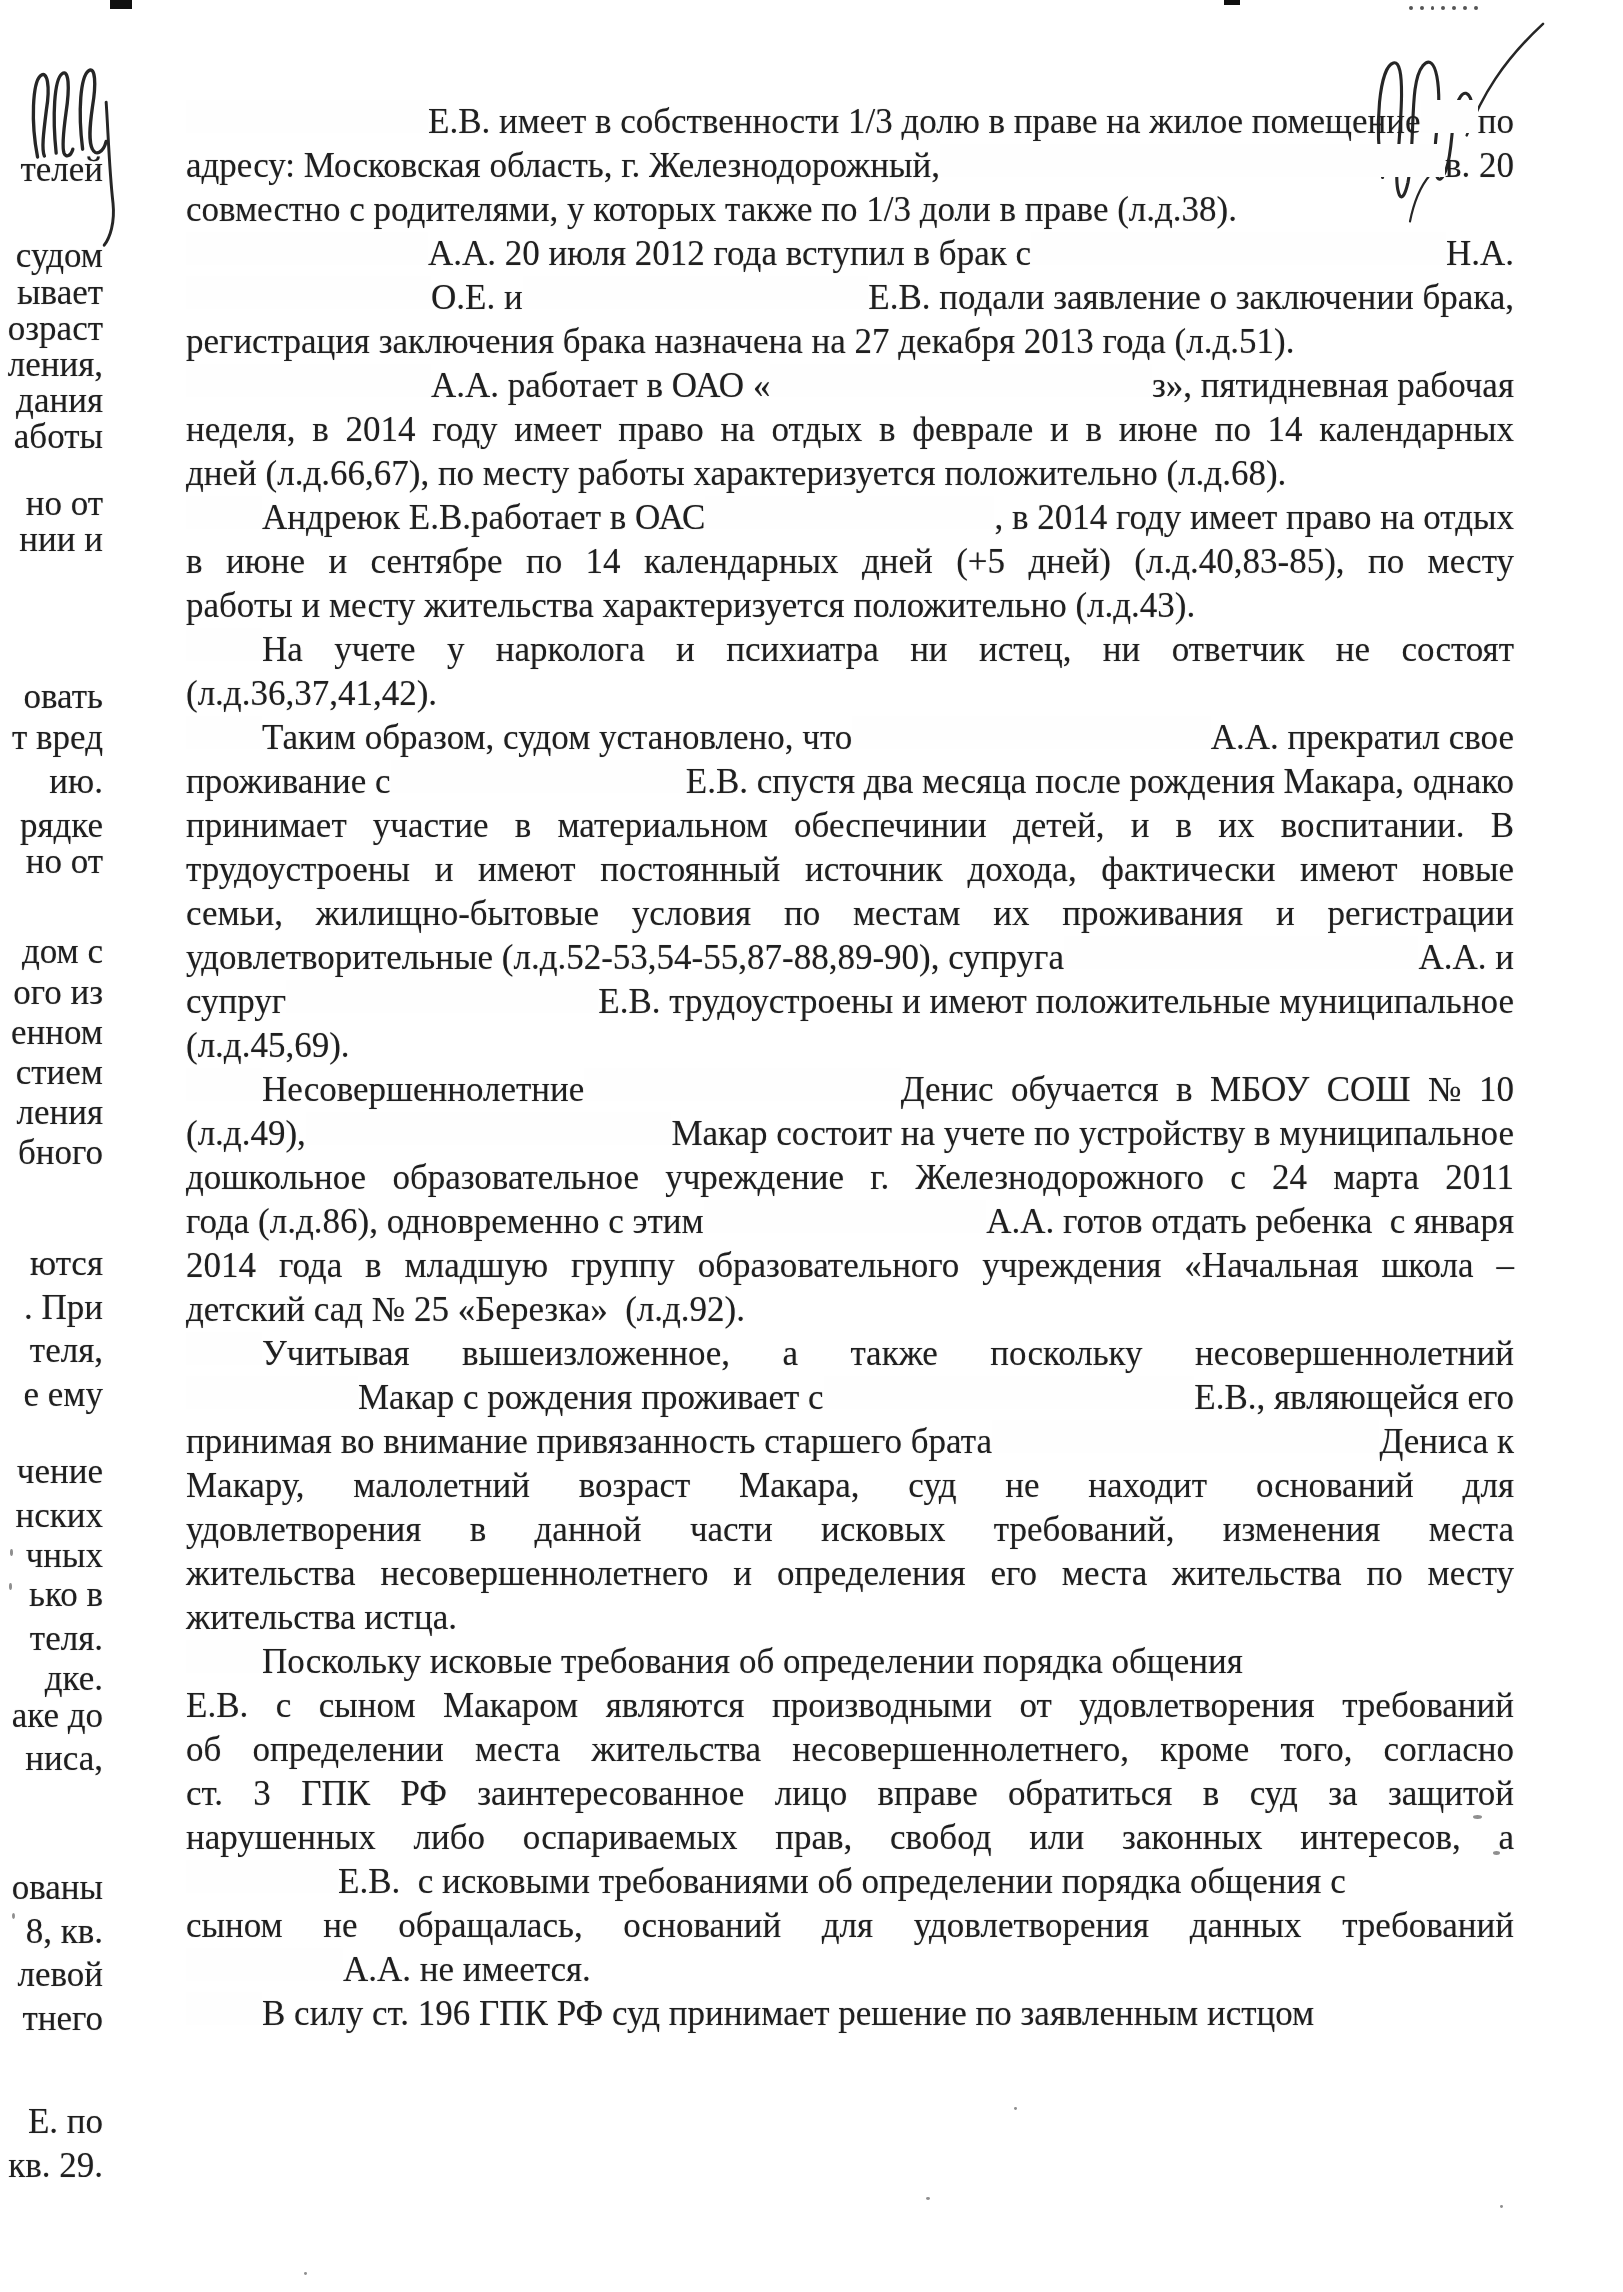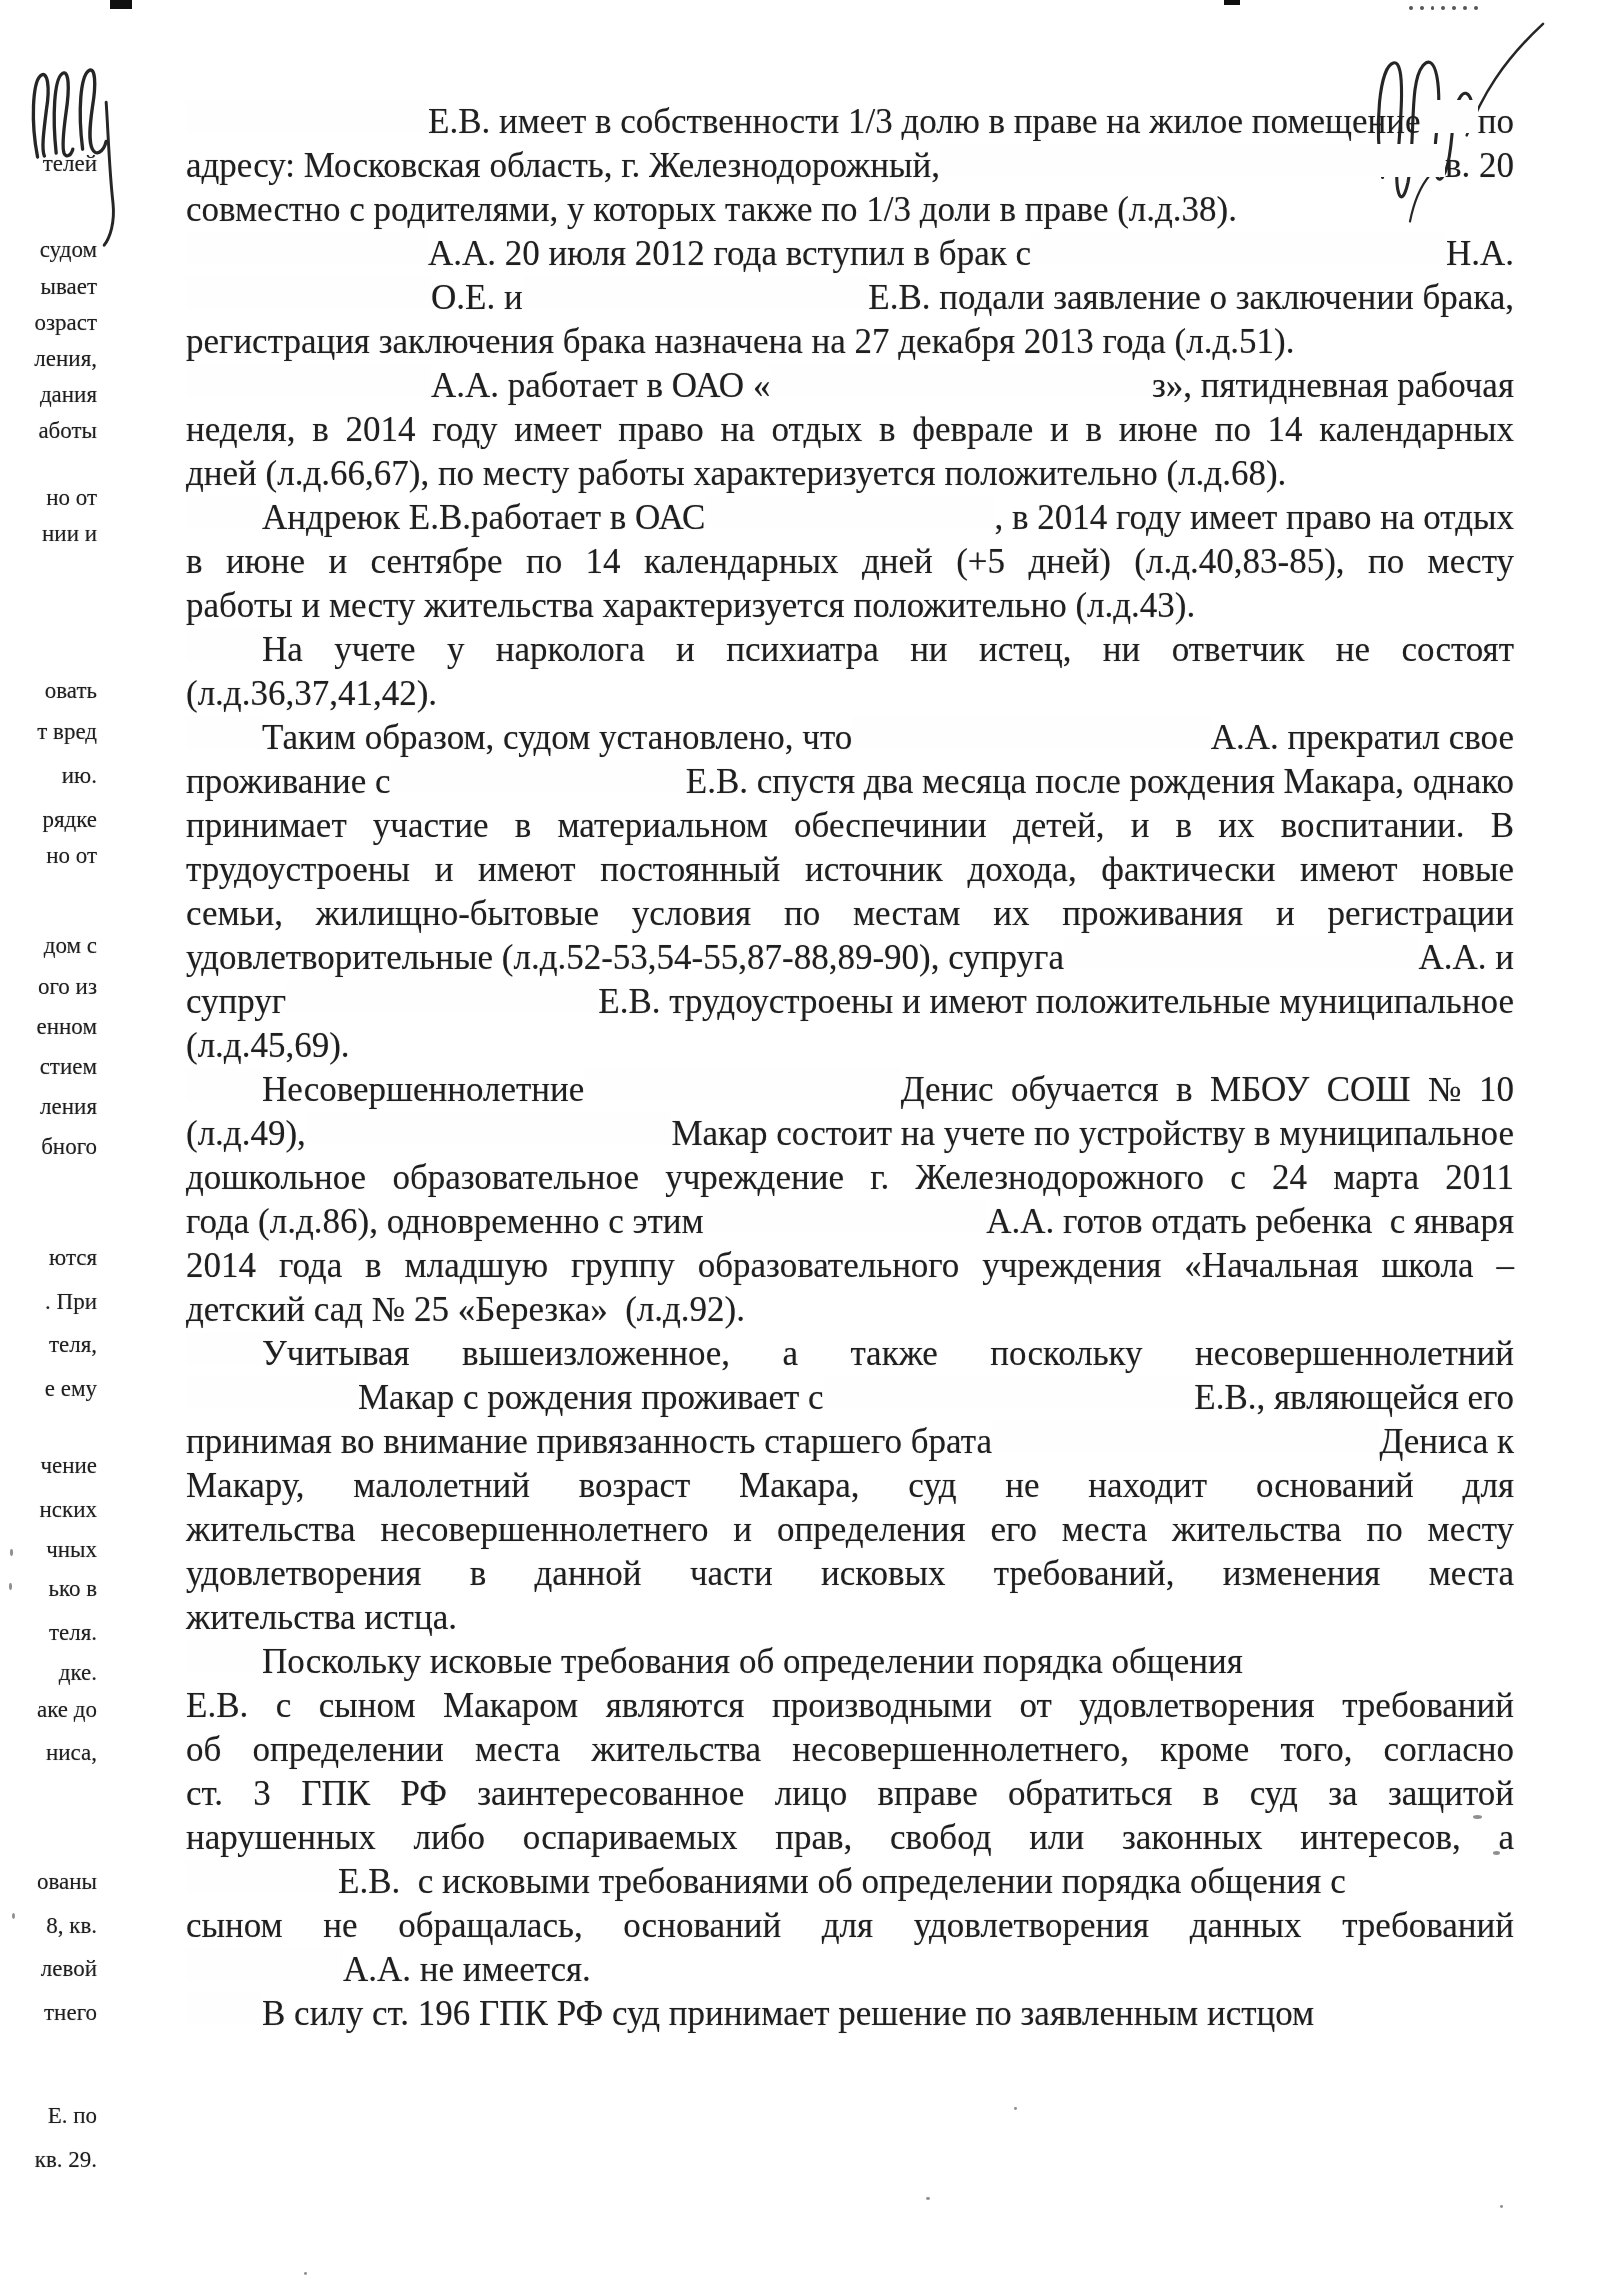--- a/index.html
+++ b/index.html
@@ -20,22 +20,22 @@
   .line{height:44px;overflow:visible;}
   .line.left{white-space:nowrap;}
   .line.justify{white-space:normal;text-align:justify;text-align-last:justify;}
   .line.flex{display:flex;align-items:baseline;}
   .t{white-space:pre;}
   .gap{display:inline-block;height:33px;vertical-align:baseline;background:#fefefe;}
   .gap.grow{flex:1 1 auto;}
   
   .margin-col{position:absolute;left:0;top:0;width:112px;height:2293px;}
   .margin-frag{
-    position:absolute;right:15px;
-    font-size:23px;line-height:1.05;white-space:nowrap;
+    position:absolute;right:9px;
+    font-size:35px;line-height:1.05;white-space:nowrap;
     text-shadow:0 0 1px rgba(25,25,25,.4);
   }
   
   .blot{position:absolute;background:#101010;}
   .dotrow{position:absolute;display:flex;gap:6.9px;}
   .dotrow i{width:3.9px;height:3.9px;background:#555;border-radius:50%;}
   .speck{position:absolute;background:#8f8f8f;border-radius:50%;}
   .hw{position:absolute;pointer-events:none;}
   .hw path{fill:none;stroke:#262626;stroke-linecap:round;}
 </style>
@@ -203,22 +203,22 @@
         <span class="t">Макар с рождения проживает с</span>
         <span class="gap grow"></span>
         <span class="t">Е.В., являющейся его</span>
       </div>
       <div class="line flex">
         <span class="t">принимая во внимание привязанность старшего брата</span>
         <span class="gap grow"></span>
         <span class="t">Дениса к</span>
       </div>
       <div class="line justify"><span>Макару, малолетний возраст Макара, суд не находит оснований для</span></div>
+      <div class="line justify"><span>удовлетворения  в данной части исковых требований, изменения места</span></div>
       <div class="line justify"><span>жительства несовершеннолетнего и определения его места жительства по месту</span></div>
-      <div class="line justify"><span>удовлетворения  в данной части исковых требований, изменения места</span></div>
       <div class="line left"><span class="t">жительства истца.</span></div>
       <div class="line left"><span class="gap" style="width: 76px;"></span><span class="t">Поскольку исковые требования об определении порядка общения</span></div>
       <div class="line justify"><span>Е.В. с сыном Макаром являются производными от удовлетворения требований</span></div>
       <div class="line justify"><span>об определении места жительства несовершеннолетнего, кроме того, согласно</span></div>
       <div class="line justify"><span>ст. 3 ГПК РФ заинтересованное лицо вправе обратиться в суд за защитой</span></div>
       <div class="line justify"><span>нарушенных либо оспариваемых прав, свобод или законных интересов, а</span></div>
       <div class="line flex">
         <span class="gap" style="width: 152px;"></span>
         <span class="t">Е.В.  с исковыми требованиями об определении порядка общения с</span>
       </div>

